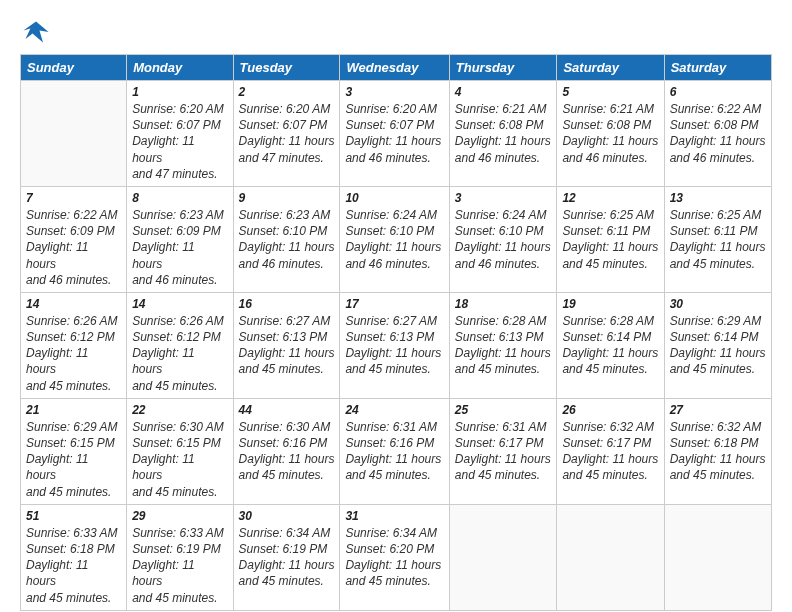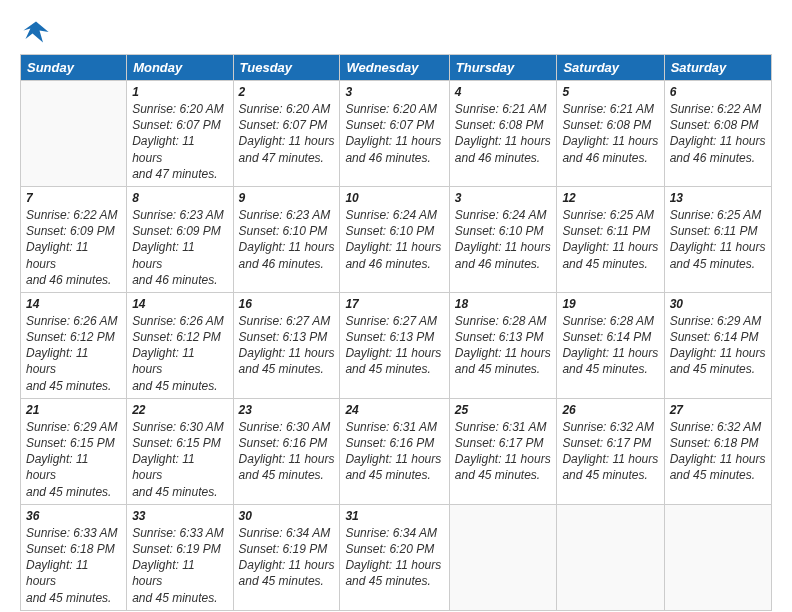--- a/index.html
+++ b/index.html
@@ -229,21 +229,21 @@
         <tr style="background: rgb(245, 245, 245); margin-top: 16px;">
           <td>
             <span class="day-number">21</span>
             <div class="day-info">Sunrise: 6:29 AM<br>Sunset: 6:15 PM<br>Daylight: 11 hours<br>and 45 minutes.</div>
           </td>
           <td>
             <span class="day-number">22</span>
             <div class="day-info">Sunrise: 6:30 AM<br>Sunset: 6:15 PM<br>Daylight: 11 hours<br>and 45 minutes.</div>
           </td>
           <td>
-            <span class="day-number">23</span>
+            <span class="day-number">44</span>
             <div class="day-info">Sunrise: 6:30 AM<br>Sunset: 6:16 PM<br>Daylight: 11 hours<br>and 45 minutes.</div>
           </td>
           <td>
             <span class="day-number">24</span>
             <div class="day-info">Sunrise: 6:31 AM<br>Sunset: 6:16 PM<br>Daylight: 11 hours<br>and 45 minutes.</div>
           </td>
           <td>
             <span class="day-number">25</span>
             <div class="day-info">Sunrise: 6:31 AM<br>Sunset: 6:17 PM<br>Daylight: 11 hours<br>and 45 minutes.</div>
           </td>
@@ -251,25 +251,25 @@
             <span class="day-number">26</span>
             <div class="day-info">Sunrise: 6:32 AM<br>Sunset: 6:17 PM<br>Daylight: 11 hours<br>and 45 minutes.</div>
           </td>
           <td>
             <span class="day-number">27</span>
             <div class="day-info">Sunrise: 6:32 AM<br>Sunset: 6:18 PM<br>Daylight: 11 hours<br>and 45 minutes.</div>
           </td>
         </tr>
         <tr>
           <td>
-            <span class="day-number">36</span>
+            <span class="day-number">51</span>
             <div class="day-info">Sunrise: 6:33 AM<br>Sunset: 6:18 PM<br>Daylight: 11 hours<br>and 45 minutes.</div>
           </td>
           <td>
-            <span class="day-number">33</span>
+            <span class="day-number">29</span>
             <div class="day-info">Sunrise: 6:33 AM<br>Sunset: 6:19 PM<br>Daylight: 11 hours<br>and 45 minutes.</div>
           </td>
           <td>
             <span class="day-number">30</span>
             <div class="day-info">Sunrise: 6:34 AM<br>Sunset: 6:19 PM<br>Daylight: 11 hours<br>and 45 minutes.</div>
           </td>
           <td>
             <span class="day-number">31</span>
             <div class="day-info">Sunrise: 6:34 AM<br>Sunset: 6:20 PM<br>Daylight: 11 hours<br>and 45 minutes.</div>
           </td>

